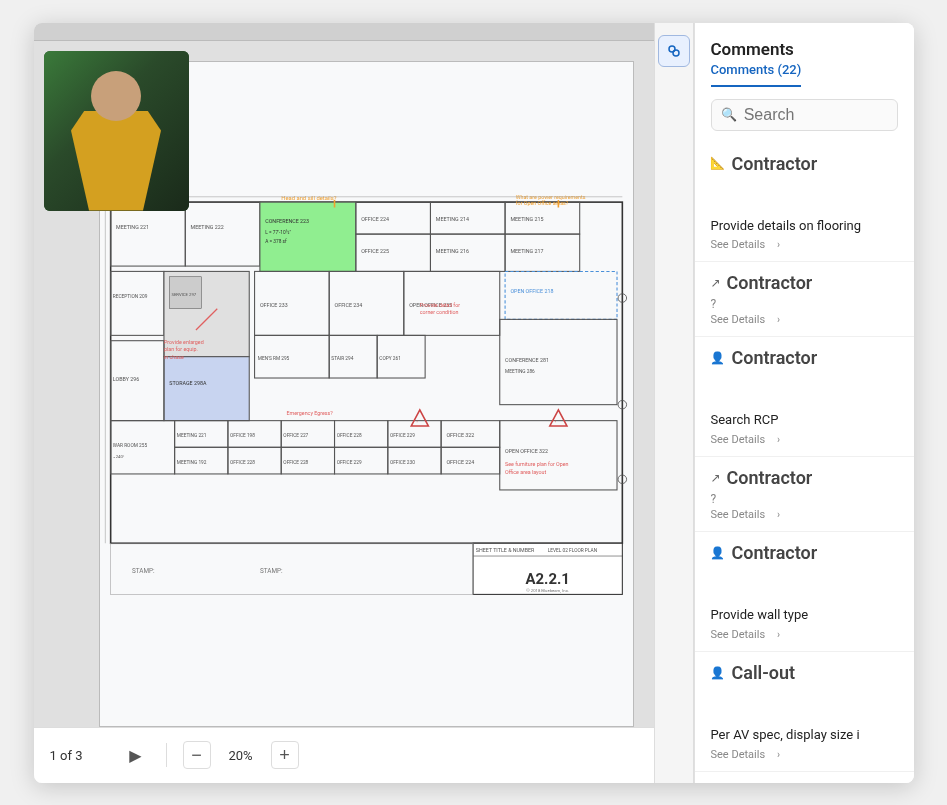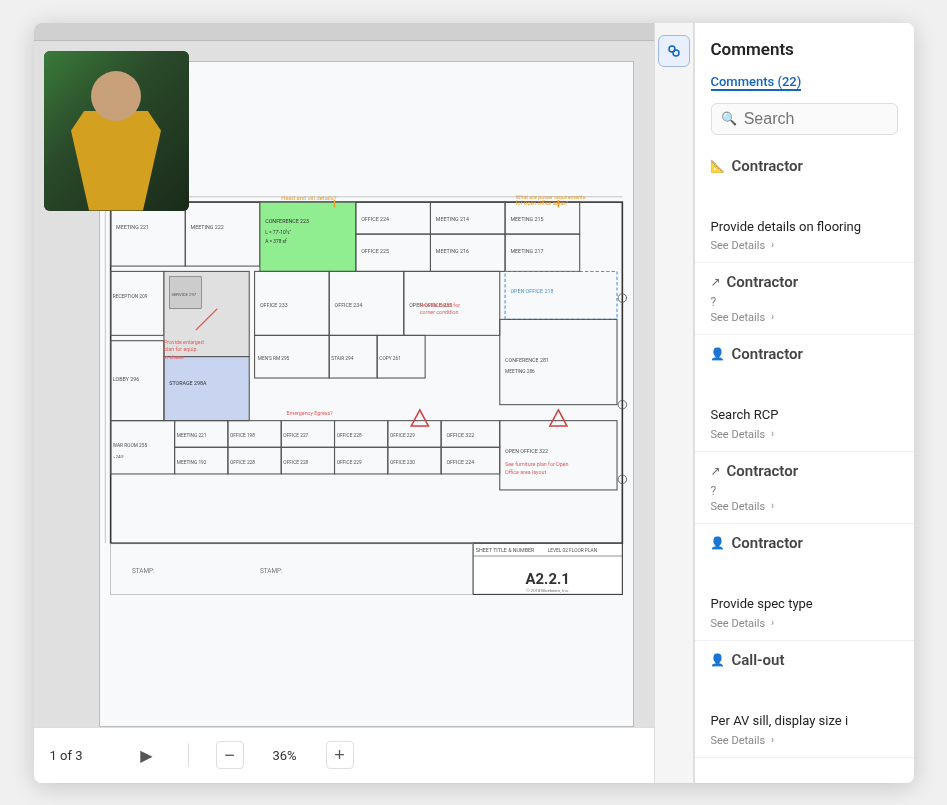--- a/index.html
+++ b/index.html
@@ -114,21 +114,21 @@
     }
 
     
     .doc-toolbar {
       height: 56px;
       background: #fff;
       border-top: 1px solid #ddd;
       display: flex;
       align-items: center;
       padding: 0 16px;
-      gap: 23px;
+      gap: 12px;
     }
 
     .page-info {
       font-size: 13px;
       color: #333;
       min-width: 60px;
     }
 
     .play-btn {
       width: 28px;
@@ -181,25 +181,25 @@
     }
 
     .comments-header {
       padding: 16px 16px 0 16px;
     }
 
     .comments-title {
       font-size: 17px;
       font-weight: 600;
       color: #222;
-      margin-bottom: 12px;
     }
 
     .comments-tab {
       border-bottom: 2px solid #1565c0;
+      padding-bottom: 8px;
       color: #1565c0;
       font-size: 13px;
       font-weight: 500;
       cursor: pointer;
       display: inline-block;
     }
 
     .search-bar {
       margin: 12px 16px;
       display: flex;
@@ -244,21 +244,21 @@
       gap: 6px;
       margin-bottom: 4px;
     }
 
     .comment-type-icon {
       font-size: 12px;
       color: #666;
     }
 
     .comment-type-label {
-      font-size: 15px;
+      font-size: 18px;
       font-weight: 600;
       color: #444;
     }
 
     .comment-question {
       font-size: 12px;
       color: #888;
       margin-bottom: 2px;
     }
 
@@ -267,21 +267,22 @@
       color: #222;
       margin-bottom: 4px;
       line-height: 1.3;
       margin-top: 44px;
     }
 
     .see-details {
       font-size: 11px;
       color: #888;
       display: flex;
-      gap: 6px;
+      align-items: center;
+      gap: 12px;
       cursor: pointer;
     }
 
     .chevron-right {
       font-size: 10px;
     }
 
     
     .side-toolbar {
       width: 40px;
@@ -481,21 +482,21 @@
       </div>
     </div>
 
     <div class="doc-toolbar">
       <span class="page-info">1 of 3</span>
       <button class="play-btn">
         <span>▶</span>
       </button>
       <div class="toolbar-divider"></div>
       <button class="zoom-btn">−</button>
-      <span class="zoom-level">36%</span>
+      <span class="zoom-level">20%</span>
       <button class="zoom-btn">+</button>
     </div>
   </div>
 
   <div class="side-toolbar">
     <div class="side-tool-btn active">
       <svg width="16" height="16" viewBox="0 0 16 16" fill="none" xmlns="http://www.w3.org/2000/svg">
         <circle cx="6" cy="6" r="3" stroke="#1565c0" stroke-width="1.5"></circle>
         <circle cx="10" cy="10" r="3" stroke="#1565c0" stroke-width="1.5"></circle>
         <line x1="8.1" y1="8.1" x2="7.9" y2="7.9" stroke="#1565c0" stroke-width="1.5"></line>
@@ -562,33 +563,33 @@
           <span>See Details</span>
           <span class="chevron-right">›</span>
         </div>
       </div>
 
       <div class="comment-item">
         <div class="comment-type-row">
           <span class="comment-type-icon">👤</span>
           <span class="comment-type-label">Contractor</span>
         </div>
-        <div class="comment-text">Provide spec type</div>
+        <div class="comment-text">Provide wall type</div>
         <div class="see-details">
           <span>See Details</span>
           <span class="chevron-right">›</span>
         </div>
       </div>
 
       <div class="comment-item">
         <div class="comment-type-row">
           <span class="comment-type-icon">👤</span>
           <span class="comment-type-label">Call-out</span>
         </div>
-        <div class="comment-text">Per AV sill, display size i</div>
+        <div class="comment-text">Per AV spec, display size i</div>
         <div class="see-details">
           <span>See Details</span>
           <span class="chevron-right">›</span>
         </div>
       </div>
 
     </div>
   </div>
 
 </div>

